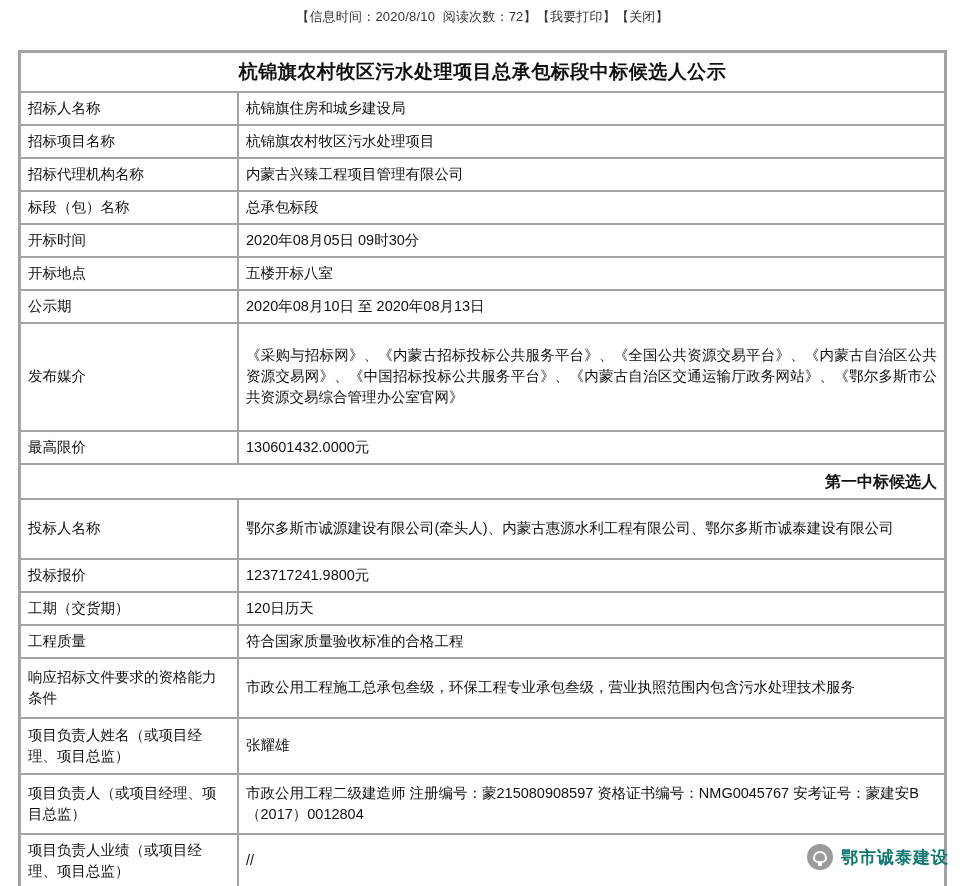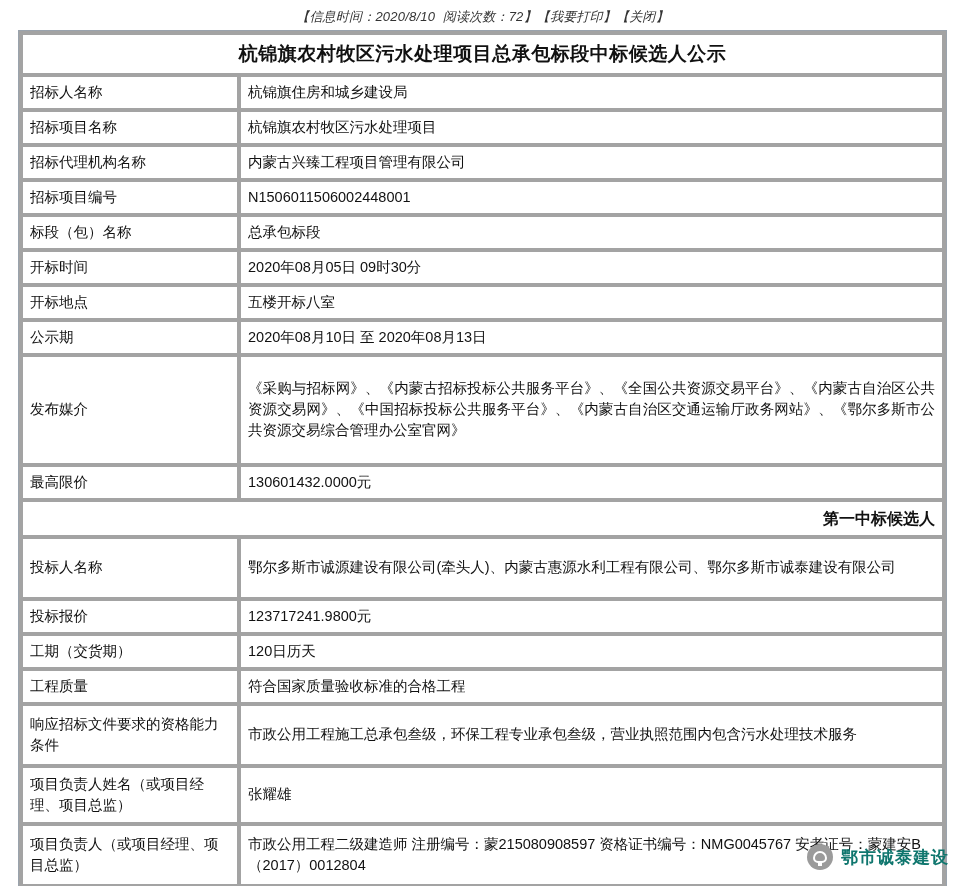--- a/index.html
+++ b/index.html
@@ -12,40 +12,39 @@
     height: 886px;
     font-family: "Liberation Sans", "DejaVu Sans", sans-serif;
     color: #1a1a1a;
     position: relative;
     overflow: hidden;
   }
   .topbar {
     text-align: center;
     font-size: 13px;
     color: #333;
-    padding: 8px 0 4px 0;
+    padding: 8px 0 24px 0;
     letter-spacing: 0.2px;
-    font-style: italic;
   }
   .topbar .seg { white-space: pre; }
   .topbar .lnk { color: #333; text-decoration: none; }
 
   .table-wrap {
     margin: 0 18px;
     border: 1px solid #9aa3ad;
     border-bottom: none;
   }
   table.doc {
     width: 100%;
     border-collapse: collapse;
     table-layout: fixed;
     font-size: 14.5px;
   }
   table.doc td {
-    border: 4px solid #a3a3a3;
+    border: 2px solid #a3a3a3;
     padding: 5px 7px;
     vertical-align: middle;
     line-height: 1.45;
   }
   .title-cell {
     text-align: center;
     font-size: 19px;
     font-weight: bold;
     padding: 9px 4px 10px 4px;
     color: #111;
@@ -133,24 +132,20 @@
       </tr>
       <tr>
         <td class="label">招标项目名称</td>
         <td class="val">杭锦旗农村牧区污水处理项目</td>
       </tr>
       <tr>
         <td class="label">招标代理机构名称</td>
         <td class="val">内蒙古兴臻工程项目管理有限公司</td>
       </tr>
       <tr>
-        <td class="label">招标项目编号</td>
-        <td class="val">N1506011506002448001</td>
-      </tr>
-      <tr>
         <td class="label">标段（包）名称</td>
         <td class="val">总承包标段</td>
       </tr>
       <tr>
         <td class="label">开标时间</td>
         <td class="val">2020年08月05日  09时30分</td>
       </tr>
       <tr>
         <td class="label">开标地点</td>
         <td class="val">五楼开标八室</td>

